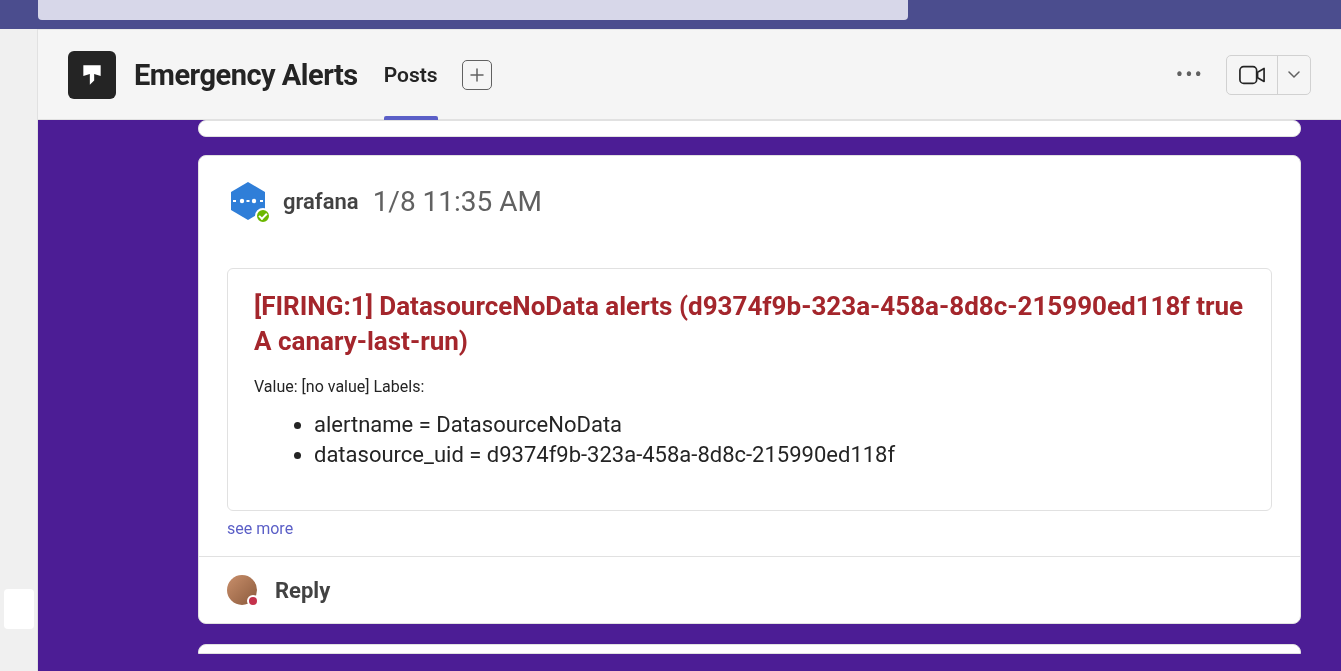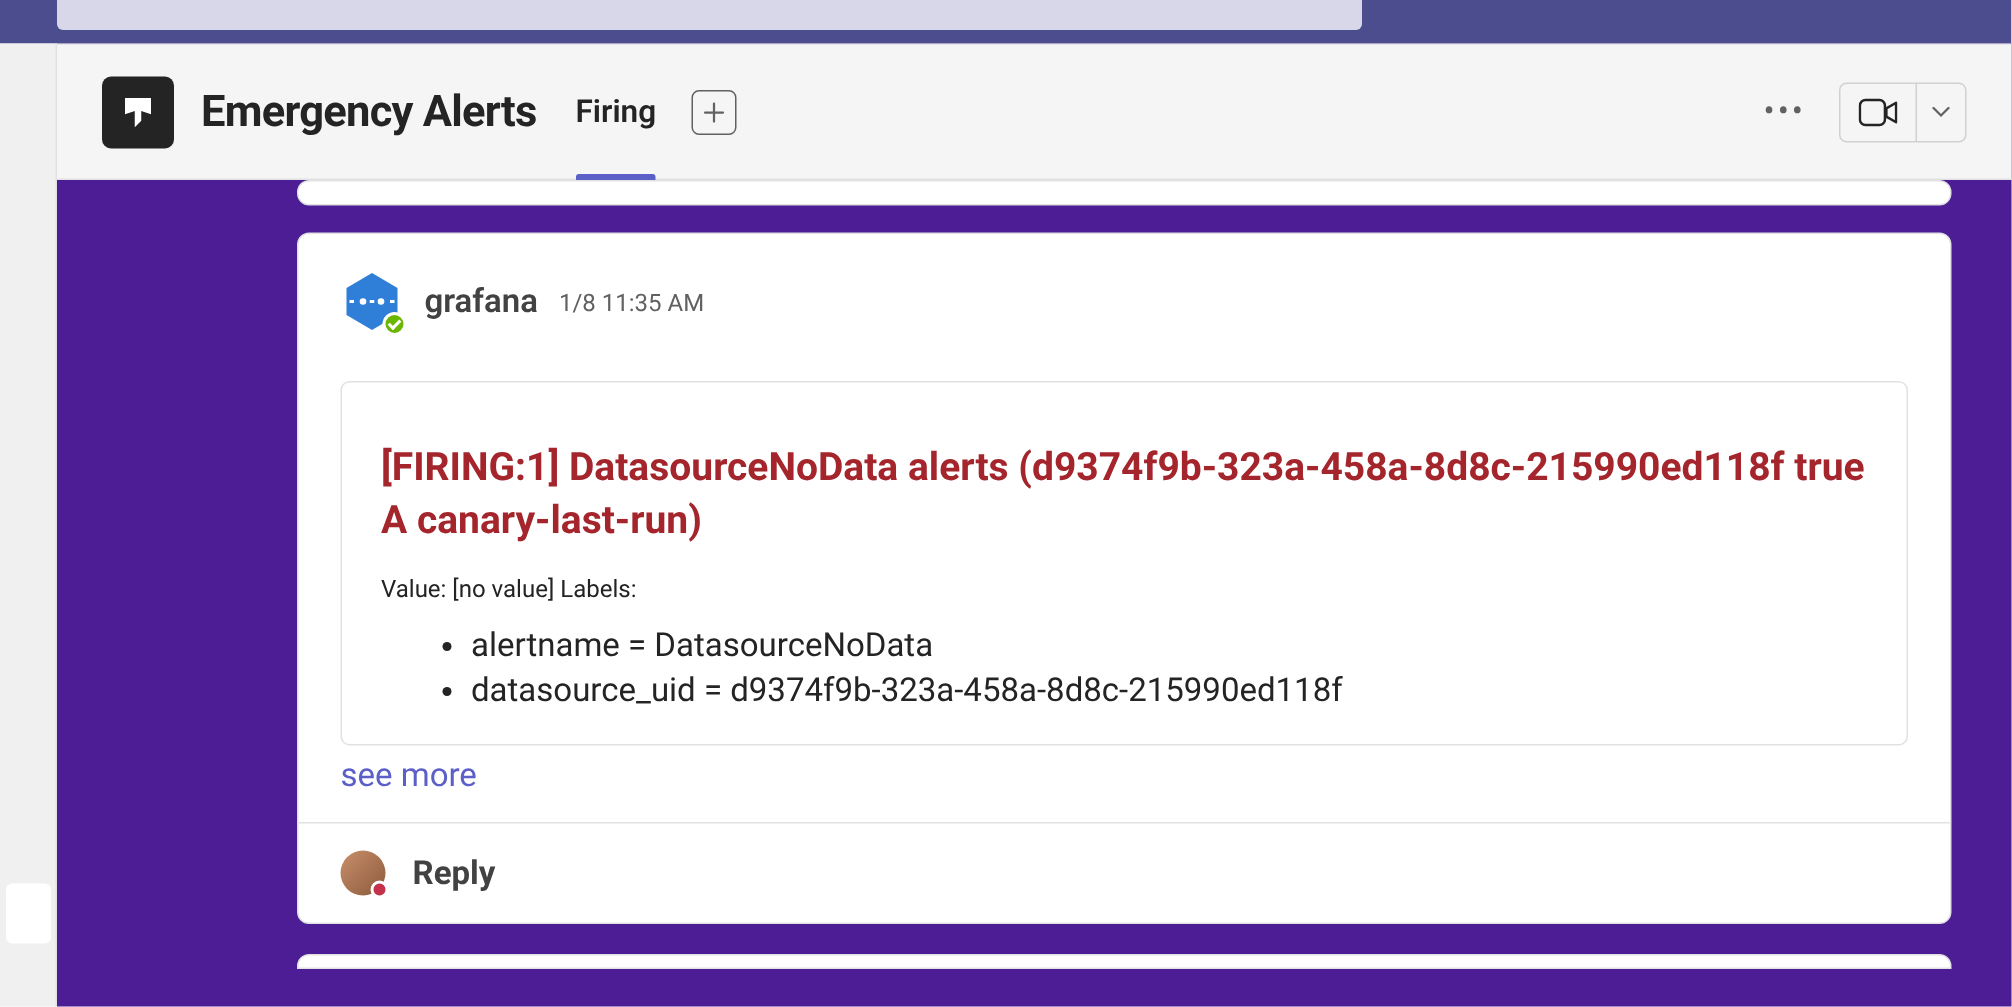--- a/index.html
+++ b/index.html
@@ -221,29 +221,29 @@
     border-bottom: 2px solid #fff;
     transform: rotate(-45deg);
     margin-top: -2px;
   }
   .author-name {
     font-size: 22px;
     font-weight: 600;
     color: #424242;
   }
   .msg-time {
-    font-size: 16px;
+    font-size: 28px;
     color: #616161;
   }
 
   .alert-card {
-    margin: 32px 28px 0 28px;
+    margin: 46px 28px 0 28px;
     border: 1px solid #e1e1e1;
     border-radius: 6px;
-    padding: 40px 26px 0 26px;
+    padding: 20px 26px 0 26px;
     height: 243px;
     overflow: hidden;
     position: relative;
   }
   .alert-title {
     font-size: 26px;
     font-weight: 700;
     color: #a4262c;
     line-height: 1.35;
     margin-bottom: 18px;
@@ -265,21 +265,21 @@
   }
   .alert-list li {
     font-size: 22px;
     color: #242424;
     line-height: 1.35;
   }
 
   .see-more {
     display: block;
     margin: 8px 28px 18px 28px;
-    font-size: 22px;
+    font-size: 16px;
     color: #5b5fc7;
     cursor: pointer;
   }
 
   .reply-row {
     border-top: 1px solid #e1e1e1;
     padding: 18px 28px;
     display: flex;
     align-items: center;
     gap: 18px;
@@ -331,21 +331,21 @@
 <div class="content-area">
 
   <div class="channel-header">
     <div class="channel-icon">
       <svg viewBox="0 0 24 24">
         <path fill="#fff" d="M4 3h16v10l-6-2v6l-4 4V11L4 13V3z"></path>
       </svg>
     </div>
     <div class="channel-title">Emergency Alerts</div>
     <div class="tabs">
-      <div class="tab active">Firing</div>
+      <div class="tab active">Posts</div>
       <div class="add-tab">
         <svg width="16" height="16" viewBox="0 0 16 16">
             <path stroke="#616161" stroke-width="1.5" stroke-linecap="round" d="M8 2v12M2 8h12"></path>
           </svg>
       </div>
     </div>
     <div class="header-right">
       <div class="more-icon">•••</div>
       <div class="meet-btn">
         <div class="meet-btn-main">

